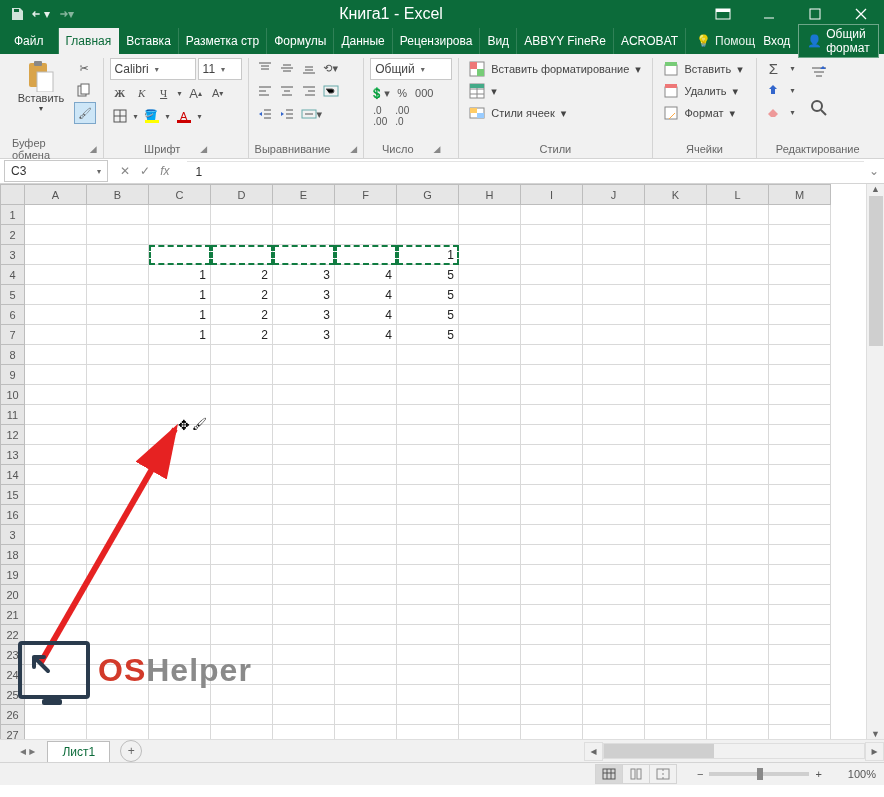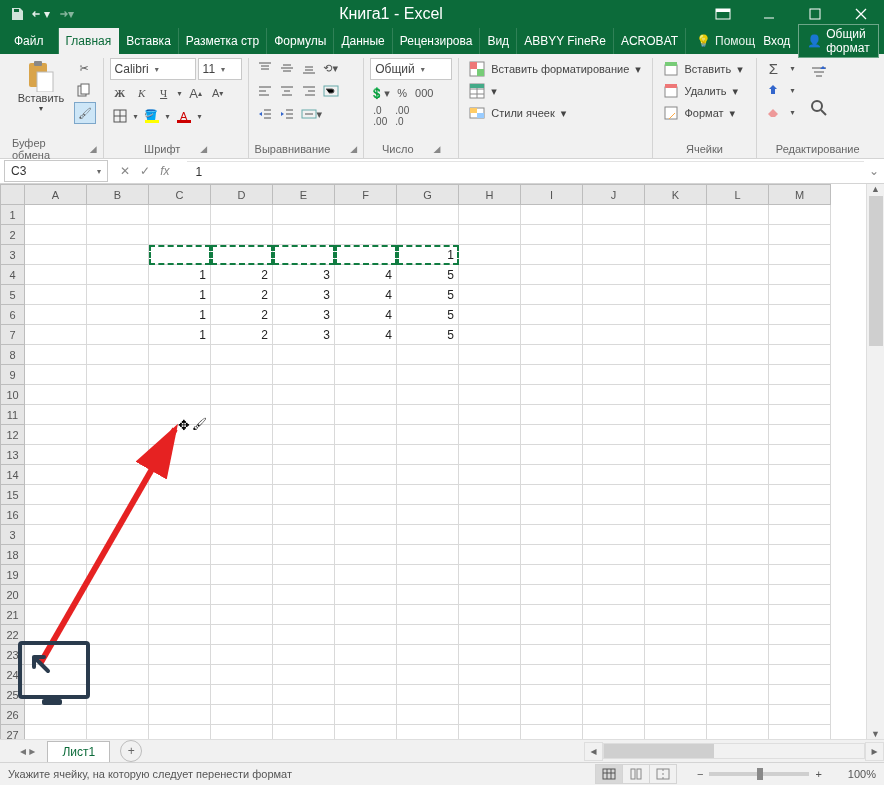--- a/index.html
+++ b/index.html
@@ -339,20 +339,23 @@
             </svg>
           </span> ▾</div>
       <div class="hbtn"><span class="gl">
             <svg width="16" height="16">
               <rect x="1" y="3" width="14" height="10" fill="#fff" stroke="#888"></rect>
               <rect x="1" y="3" width="7" height="5" fill="#fc6"></rect>
               <rect x="8" y="8" width="7" height="5" fill="#9cf"></rect>
             </svg>
           </span><span>Стили ячеек</span> ▾</div>
     </div>
+    <div class="group-label">
+        <span>Стили</span>
+      </div>
   </div>
 
   <div class="group" style="width:100px">
     <div class="group-body col" style="gap:0">
       <div class="hbtn"><span class="gl">
             <svg width="16" height="16">
               <rect x="2" y="4" width="12" height="10" fill="#fff" stroke="#888"></rect>
               <rect x="2" y="1" width="12" height="4" fill="#7c7"></rect>
             </svg>
           </span><span>Вставить</span> ▾</div>
@@ -949,20 +952,21 @@
       </defs>
     <line x1="10" y1="250" x2="145" y2="15" stroke="#e62222" stroke-width="6" marker-end="url(#ah)"></line>
   </svg>
 
   <div class="os-logo">
     <div class="mon">
       <svg class="arrw" viewBox="0 0 30 30">
           <path d="M4 4l14 14M4 4h10M4 4v10" stroke="#2a3b4d" stroke-width="4" fill="none" stroke-linecap="round"></path>
         </svg>
     </div>
+    <div class="os-text"><span class="os">OS</span><span class="helper">Helper</span></div>
   </div>
 
   <div class="scroll-v">
     <div style="font-size:9px;color:#666">▲</div>
     <div class="thumb"></div>
     <div style="flex:1"></div>
     <div style="font-size:9px;color:#666">▼</div>
   </div>
 </div>
 
@@ -973,21 +977,20 @@
   <div class="hscroll">
     <div class="arr">◂</div>
     <div class="track">
         <div class="thumb"></div>
       </div>
     <div class="arr">▸</div>
   </div>
 </div>
 
 <div class="status">
-  <span>Укажите ячейку, на которую следует перенести формат</span>
   <div class="views">
     <div class="viewbtn active">
         <svg width="14" height="12">
           <rect x="1" y="1" width="12" height="10" fill="none" stroke="#555"></rect>
           <path stroke="#555" d="M1 5h12M5 1v10M9 1v10"></path>
         </svg>
       </div>
     <div class="viewbtn">
         <svg width="14" height="12">
           <rect x="2" y="1" width="4" height="10" fill="none" stroke="#888"></rect>

